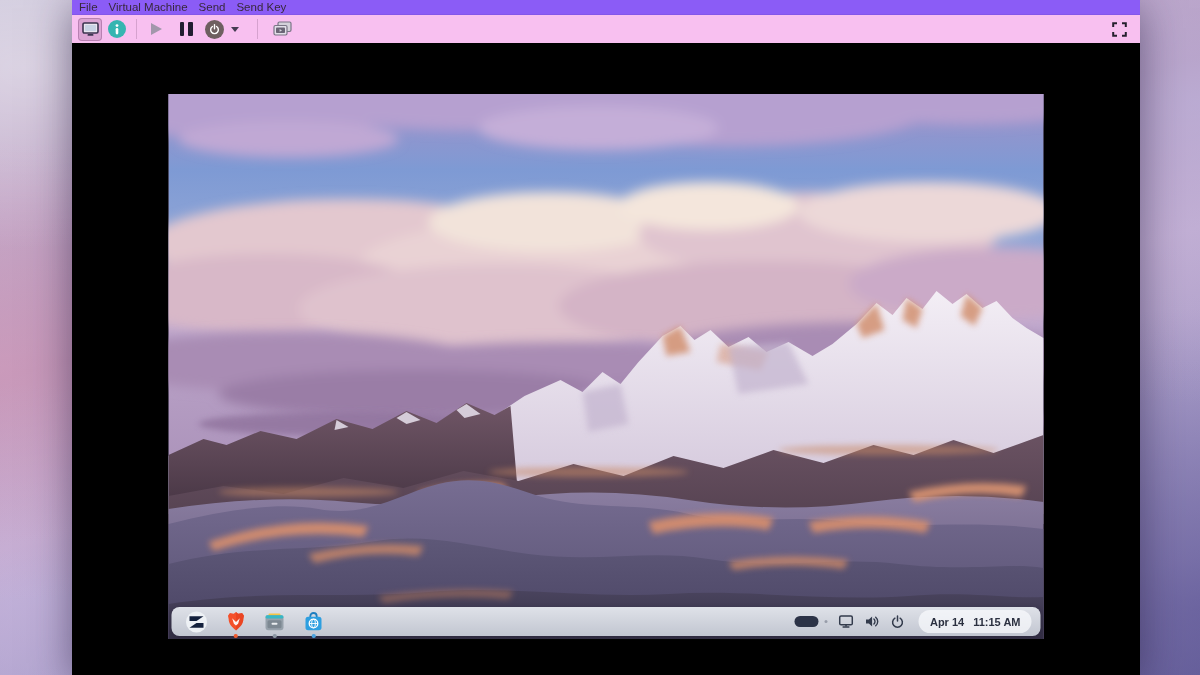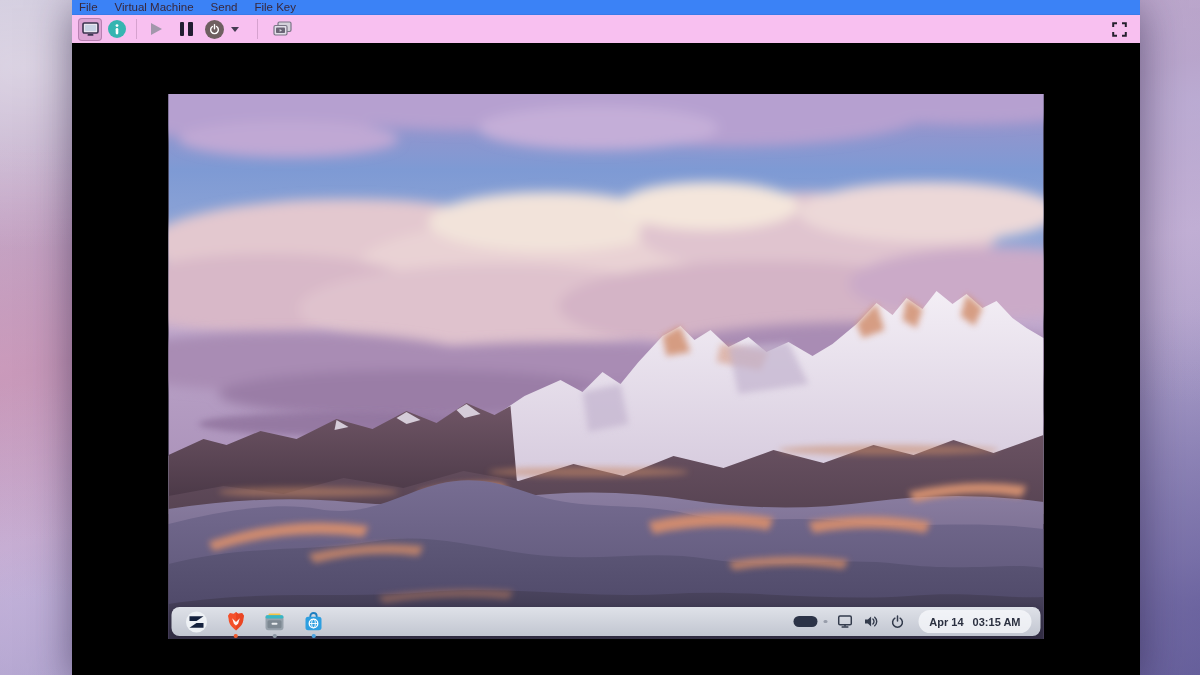--- a/index.html
+++ b/index.html
@@ -16,22 +16,22 @@
     position:relative;
   }
 
   
   .vm-window{
     position:absolute; left:72px; top:0; width:1068px; height:675px;
     box-shadow:0 8px 40px rgba(35,25,60,0.55);
     display:flex; flex-direction:column;
   }
   .menubar{
-    height:15px; background:#3b82f6; display:flex; align-items:flex-end;
-    padding:0 0 1px 7px; gap:17px; border-bottom:1px solid rgba(0,0,0,0.05);
+    height:15px; background:#8b5cf6; display:flex; align-items:flex-end;
+    padding:0 0 1px 7px; gap:11px; border-bottom:1px solid rgba(0,0,0,0.05);
   }
   .menu-item{
     font-size:11.5px; line-height:12px; color:#38283c; cursor:default; white-space:nowrap;
   }
   .toolbar{
     height:28px; background:#f8c0f0; display:flex; align-items:center; padding-left:4px;
   }
   .tb-btn{
     border:none; background:transparent; width:24px; height:23px; border-radius:4px;
     display:flex; align-items:center; justify-content:center; padding:0; cursor:pointer;
@@ -81,21 +81,21 @@
 </style>
 </head>
 <body>
 
 <div class="vm-window">
 
   <div class="menubar">
     <span class="menu-item">File</span>
     <span class="menu-item">Virtual Machine</span>
     <span class="menu-item">Send</span>
-    <span class="menu-item">File Key</span>
+    <span class="menu-item">Send Key</span>
   </div>
 
   <div class="toolbar">
     <button class="tb-btn active" style="margin-left:2px;">
       <svg width="17" height="15" viewBox="0 0 17 15">
         <rect x="1" y="1" width="15" height="10" rx="1.4" fill="#e9e4ef" stroke="#3c3450" stroke-width="1.6"></rect>
         <rect x="3" y="3" width="11" height="6" rx="0.8" fill="#c8d2e4"></rect>
         <rect x="5.5" y="12" width="6" height="1.8" rx="0.9" fill="#3c3450"></rect>
       </svg>
     </button>
@@ -361,20 +361,20 @@
 
           <button class="tray-icon-btn">
             <svg width="14" height="14" viewBox="0 0 14 14">
               <path d="M4.4,3.2 A4.9,4.9 0 1 0 9.6,3.2" fill="none" stroke="#333b4c" stroke-width="1.5" stroke-linecap="round"></path>
               <line x1="7" y1="1" x2="7" y2="6" stroke="#333b4c" stroke-width="1.5" stroke-linecap="round"></line>
             </svg>
           </button>
 
           <div class="clock-pill">
             <span>Apr 14</span>
-            <span>03:15 AM</span>
+            <span>11:15 AM</span>
           </div>
         </div>
       </div>
 
     </div>
   </div>
 </div>
 
 </body></html>

